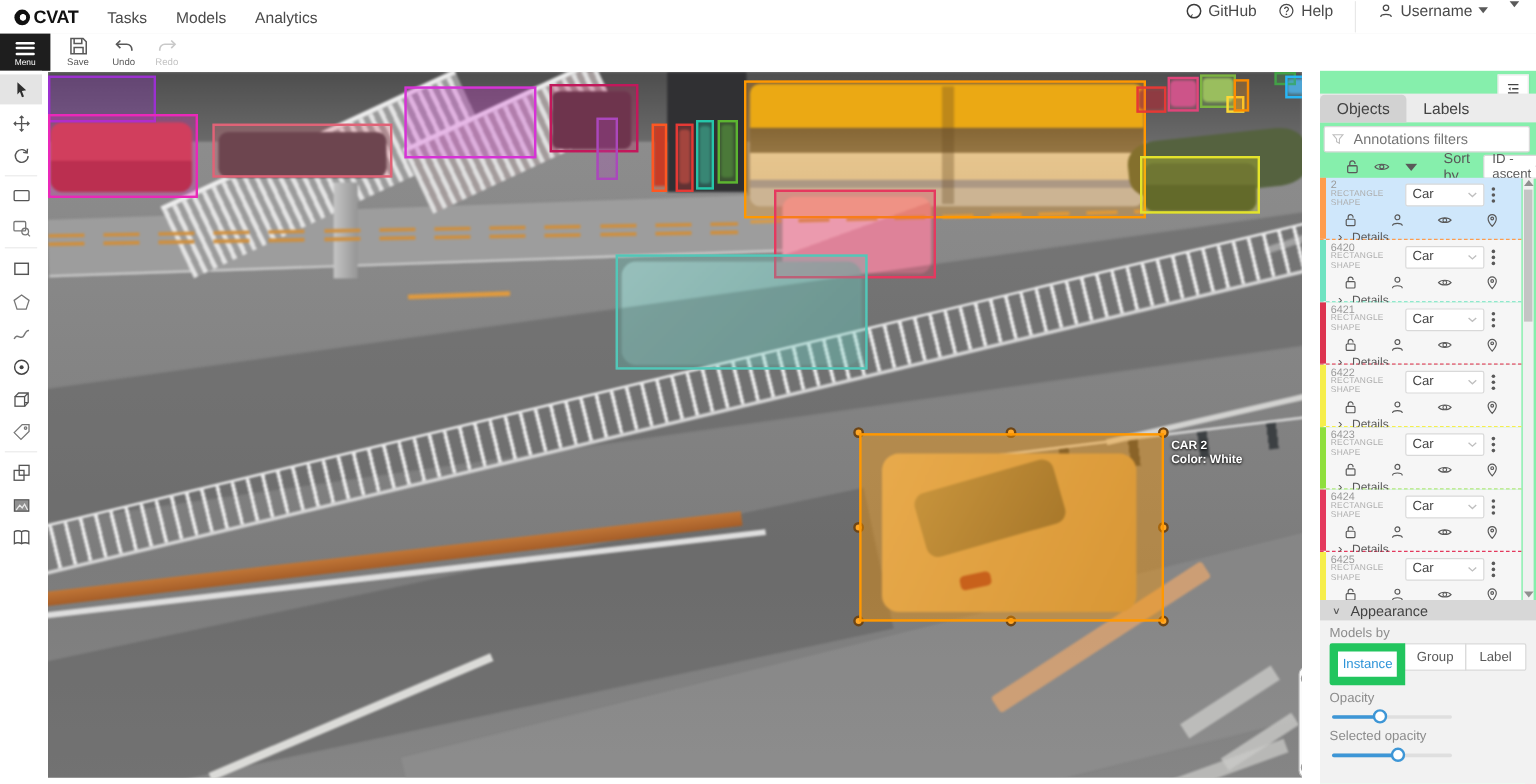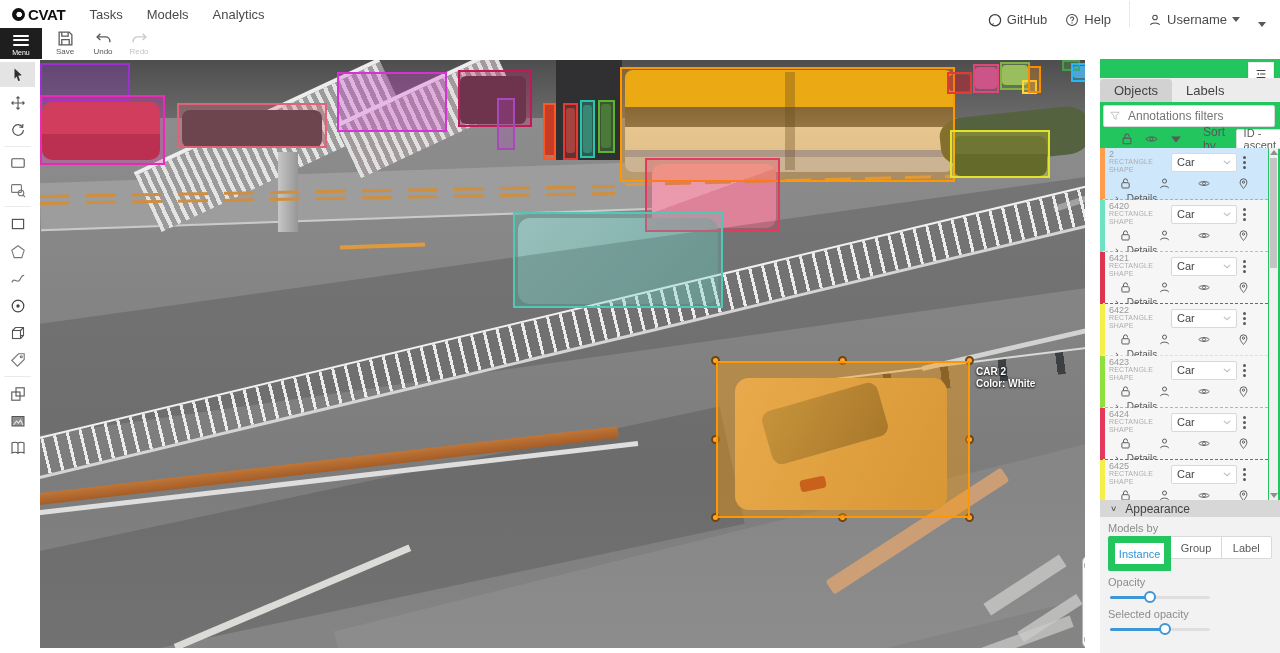--- a/index.html
+++ b/index.html
@@ -6,21 +6,21 @@
   #app{position:relative;width:1280px;height:653px;background:#fff;overflow:hidden;
        font-family:"Liberation Sans",sans-serif;color:#434343;}
   .abs{position:absolute;}
   svg{display:block;}
   
   #topnav{position:absolute;left:0;top:0;width:1280px;height:28px;background:#fff;
           border-bottom:1px solid #ededed;display:flex;align-items:center;font-size:13px;}
   #logo{display:flex;align-items:center;margin-left:12px;font-weight:bold;font-size:15px;color:#111;letter-spacing:-.3px;}
   #logo .dot{width:13px;height:13px;border-radius:50%;background:radial-gradient(circle at 55% 50%, #fff 0 2.5px, #101010 3px);margin-right:3px;}
   .navitem{margin-left:24px;color:#4a4a4a;cursor:pointer;}
-  #nav-right{margin-left:auto;display:flex;align-items:flex-end;gap:18px;margin-right:14px;color:#4a4a4a;}
+  #nav-right{margin-left:auto;display:flex;align-items:flex-start;gap:18px;margin-right:14px;color:#4a4a4a;}
   .nav-ic{display:flex;align-items:center;gap:5px;}
   #nav-divider{width:1px;height:26px;background:#e8e8e8;}
   .caret-sm{width:0;height:0;border-left:4px solid transparent;border-right:4px solid transparent;border-top:5px solid #595959;display:inline-block;}
   
   #toolbar{position:absolute;left:0;top:28px;width:1280px;height:31px;background:#fff;}
   #menu-btn{position:absolute;left:0;top:0;width:42px;height:31px;background:#1e1e1e;color:#fff;
             display:flex;flex-direction:column;align-items:center;justify-content:center;cursor:pointer;}
   #menu-btn .bars i{display:block;width:16px;height:2px;background:#fff;margin:2.5px 0;border-radius:1px;}
   #menu-btn span{font-size:7px;margin-top:1px;}
   .tb-btn{position:absolute;top:2px;width:34px;height:28px;display:flex;flex-direction:column;align-items:center;cursor:pointer;}
@@ -53,21 +53,21 @@
   .anno.sel{z-index:6;}
   .handle{position:absolute;width:9px;height:9px;border-radius:50%;background:#ffa726;border:2px solid #6d4516;box-sizing:border-box;}
   #anno-label{position:absolute;z-index:7;font-size:10px;font-weight:bold;color:#fff;line-height:12px;
               text-shadow:0 1px 2px rgba(0,0,0,.85),0 0 3px rgba(0,0,0,.6);white-space:nowrap;}
   #canvas-zoom{position:absolute;z-index:9;left:1042px;top:495px;width:13px;height:92px;background:#fbfbfb;
                border:1px solid #b5b5b5;border-radius:7px;}
   #canvas-zoom .zthumb{position:absolute;left:1px;top:4px;width:9px;height:9px;border-radius:50%;border:1px solid #9a9a9a;background:#f0f0f0;}
   #canvas-zoom .zplus{position:absolute;left:1px;bottom:3px;width:9px;height:9px;border-radius:50%;border:1px solid #9a9a9a;
                       color:#8a8a8a;font-size:8px;line-height:8px;text-align:center;}
   
-  #sidebar{position:absolute;left:1100px;top:59px;width:180px;height:594px;background:#22c55e;}
+  #sidebar{position:absolute;left:1100px;top:59px;width:180px;height:594px;background:#86efac;}
   #collapse-btn{position:absolute;right:6px;top:3px;width:24px;height:22px;background:#fff;border:1px solid #ececec;
                 display:flex;align-items:center;justify-content:center;cursor:pointer;box-shadow:0 1px 2px rgba(0,0,0,.08);}
   #tabs{position:absolute;left:0;top:19px;width:180px;height:24px;background:#ececec;display:flex;align-items:flex-end;}
   .tab{padding:4px 14px;font-size:13px;color:#434343;cursor:pointer;}
   .tab.active{background:#d2d2d2;border-radius:4px 4px 0 0;}
   #filter-input{position:absolute;left:3px;top:46px;width:172px;height:22px;border:1px solid #d9d9d9;border-radius:2px;
                 background:#fff;font-size:12px;color:#595959;padding:0 6px 0 24px;box-sizing:border-box;font-family:"Liberation Sans",sans-serif;}
   #filter-funnel{position:absolute;left:9px;top:51px;}
   #list-controls{position:absolute;left:12px;top:70px;width:180px;height:20px;display:flex;align-items:center;}
   #sortby-label{font-size:12px;color:#595959;}

